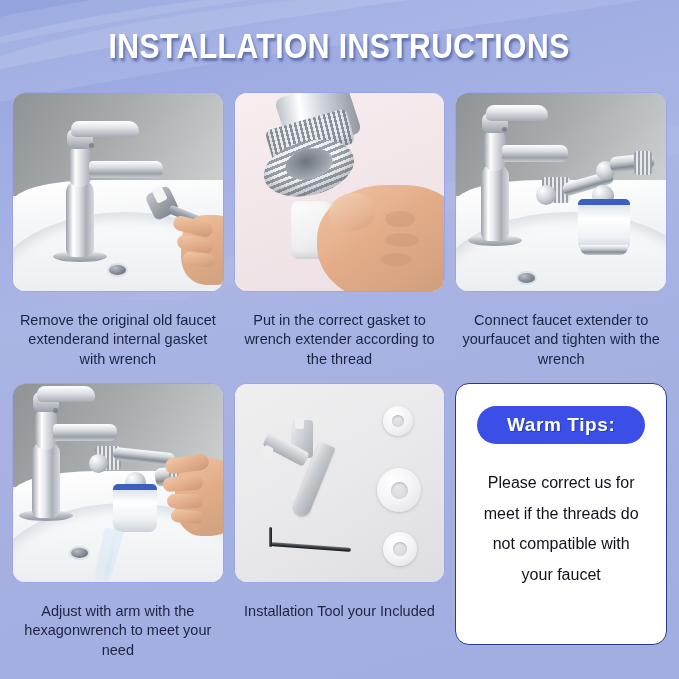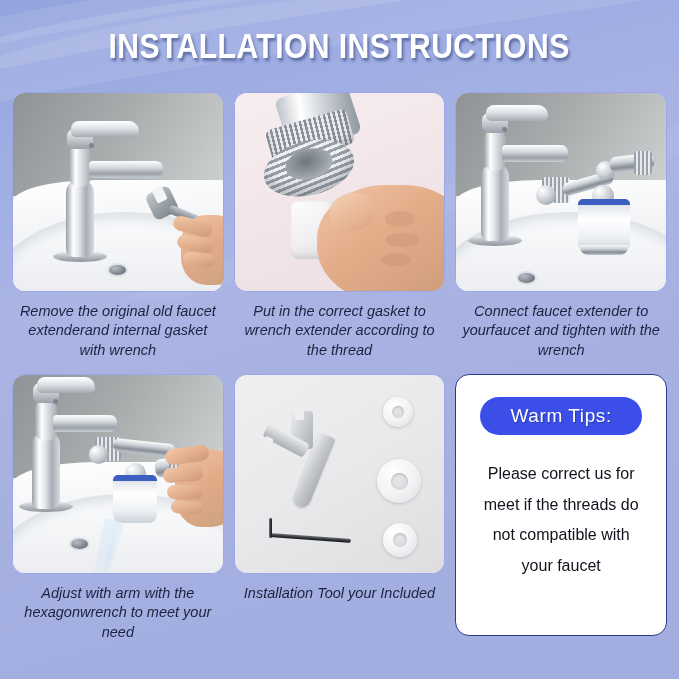--- a/index.html
+++ b/index.html
@@ -70,28 +70,27 @@
   .photo {
     position: relative;
     height: 200px;
     border: 1.5px solid #9aa6e8;
     border-radius: 13px;
     overflow: hidden;
     background: #e9eaee;
   }
 
   .caption {
-    margin-top: 10px;
+    margin-top: 19px;
     text-align: center;
     font-size: 14.5px;
     line-height: 1.33;
     color: #1c2340;
     padding: 0 4px;
     min-height: 62px;
-    font-style: italic;
   }
 
   
   .scene-sink { position: absolute; inset: 0; }
   .wall {
     position: absolute; left: 0; top: 0; right: 0; height: 52%;
     background: linear-gradient(120deg, #8f9395 0%, #a8abac 45%, #cfd2d2 100%);
   }
   .counter {
     position: absolute; left: 0; right: 0; bottom: 0; height: 56%;
@@ -308,21 +307,21 @@
     border-radius: 14px;
     display: flex;
     flex-direction: column;
     align-items: center;
     padding: 22px 14px 18px;
   }
   .tips-badge {
     background: #3b4fe8;
     color: #ffffff;
     font-size: 19px;
-    font-weight: normal;
+    font-weight: bold;
     letter-spacing: 0.6px;
     padding: 8px 30px;
     border-radius: 22px;
     white-space: nowrap;
     text-shadow: 1px 1px 1px rgba(20,30,90,0.4);
   }
   .tips-body {
     margin-top: 24px;
     text-align: center;
     font-size: 16px;

